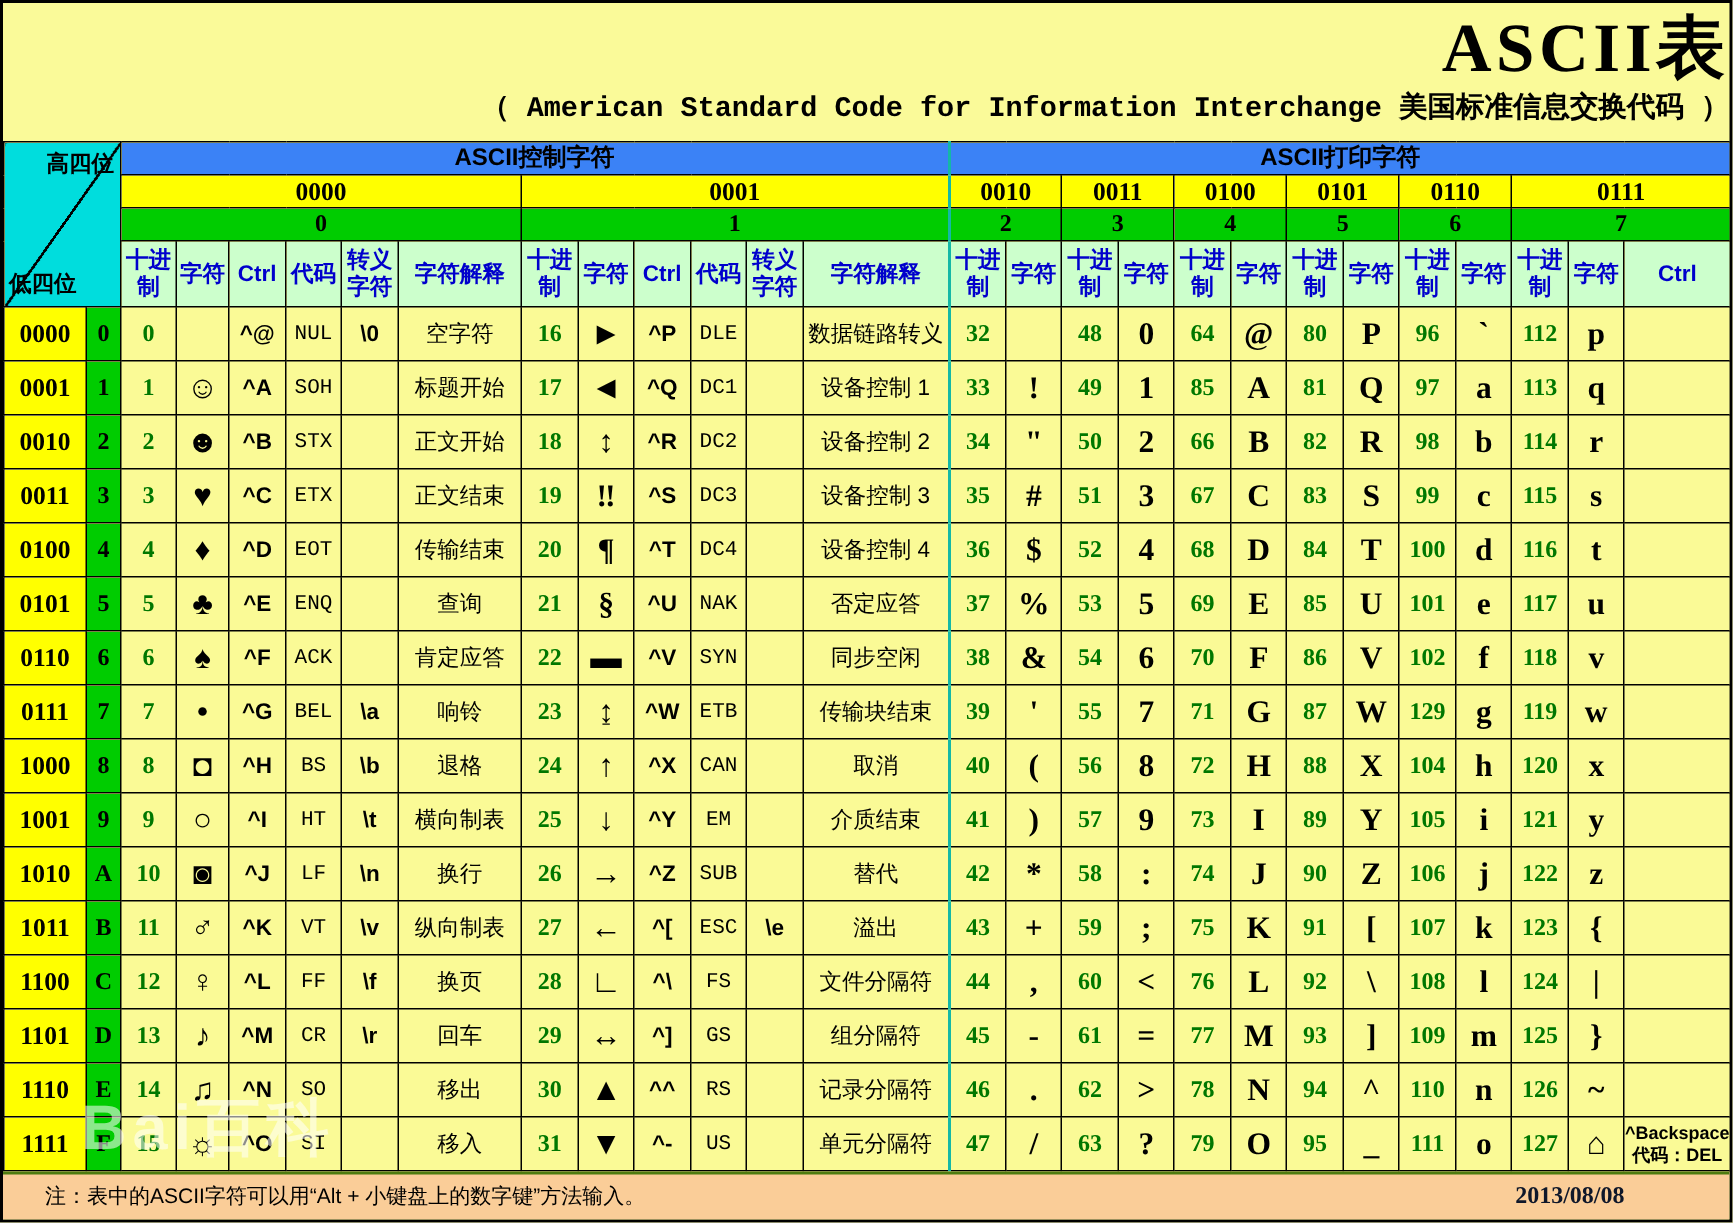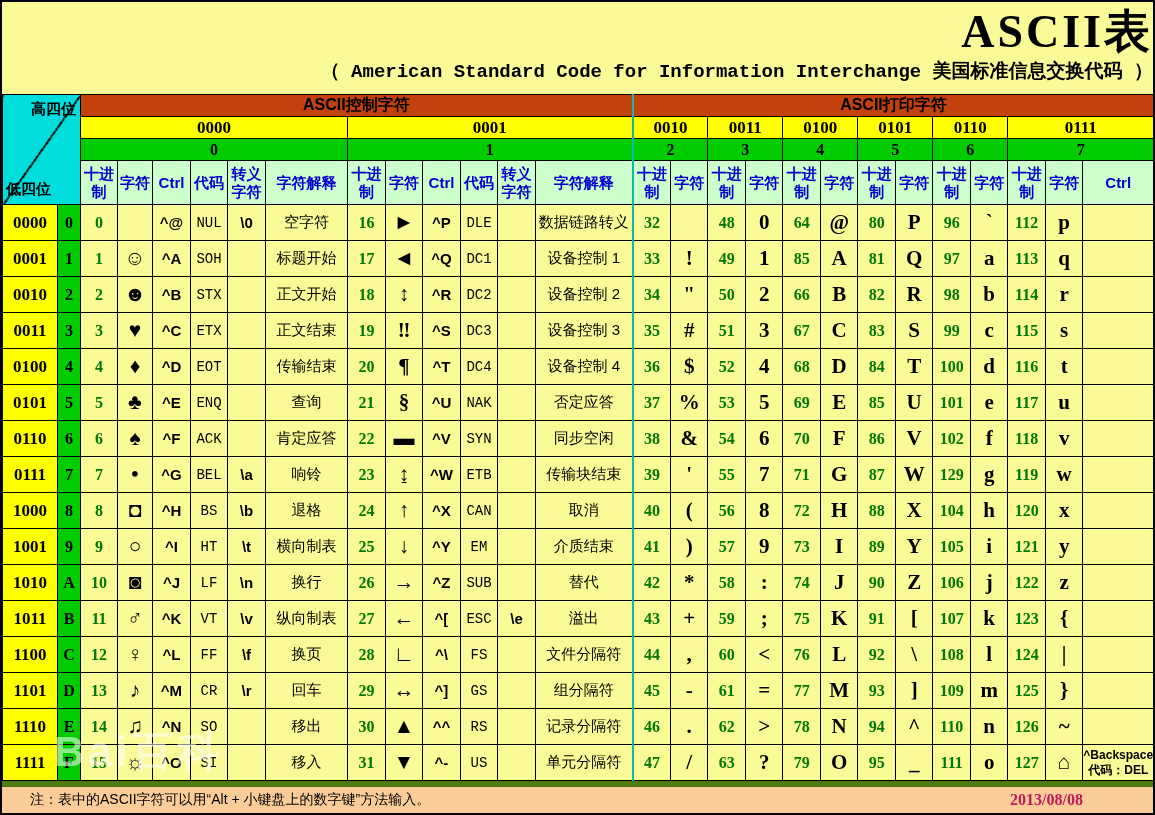--- a/index.html
+++ b/index.html
@@ -15,41 +15,41 @@
     font-family:"Liberation Mono","DejaVu Sans Mono",monospace;}
   table{border-collapse:collapse;table-layout:fixed;width:1151px;flex:0 0 auto;}
   th,td{border:1px solid #000;text-align:center;vertical-align:middle;padding:0;overflow:hidden;}
   thead tr.band{height:22px;}
   thead tr.cols{height:44px;}
   tbody tr{height:36px;}
   .corner{background:#00DDDD;position:relative;padding:0;
     background-image:linear-gradient(to bottom right,transparent 49.3%,#000 49.3%,#000 50.7%,transparent 50.7%);}
   .corner .hi{position:absolute;top:5px;right:4px;font-family:"Liberation Sans",sans-serif;font-weight:bold;font-size:15px;}
   .corner .lo{position:absolute;bottom:5px;left:3px;font-family:"Liberation Sans",sans-serif;font-weight:bold;font-size:15px;}
-  .sec{background:#c2410c;font-family:"Liberation Sans",sans-serif;font-weight:bold;font-size:16px;}
+  .sec{background:#3b82f6;font-family:"Liberation Sans",sans-serif;font-weight:bold;font-size:16px;}
   .ybar{background:#FFFF00;font-weight:bold;font-size:17px;}
   .gbar{background:#00CC00;font-weight:bold;font-size:16px;}
   .hcol{background:#CCFFCC;color:#0000CC;font-family:"Liberation Sans",sans-serif;
     font-weight:bold;font-size:15px;line-height:1.15;padding:1px 2px;}
   td{background:#FAFA96;}
   td.bin{background:#FFFF00;font-weight:bold;font-size:17px;}
   td.hex{background:#00CC00;font-weight:bold;font-size:16px;}
   td.dec{color:#007700;font-weight:bold;font-size:16px;}
   td.chr{font-size:21px;font-weight:bold;font-family:"Liberation Serif","DejaVu Serif","DejaVu Sans",serif;}
   td.ctl{font-family:"Liberation Sans",sans-serif;font-weight:bold;font-size:15px;}
   td.code{font-family:"Liberation Mono","DejaVu Sans Mono",monospace;font-size:14px;}
   td.esc{font-family:"Liberation Sans",sans-serif;font-weight:bold;font-size:15px;}
   td.exp{font-family:"Liberation Sans","DejaVu Sans",sans-serif;font-size:15px;}
   td.ctl7{font-family:"Liberation Sans",sans-serif;font-weight:bold;font-size:12px;line-height:1.2;margin-top:48px;}
   .maj{border-left:2px solid #14b8a6;text-align:center;}
-  .note-bar{flex:1 1 auto;background:#FACD98;border-top:6px solid #4d7c0f;
+  .note-bar{flex:1 1 auto;background:#FACD98;border-top:2px solid #4d7c0f;
     display:flex;align-items:center;justify-content:space-between;
     font-family:"Liberation Sans","DejaVu Sans",sans-serif;font-size:14px;
     padding:0 70px 0 28px;}
-  .note-date{color:#be185d;font-family:"Liberation Serif",serif;font-size:16px;font-weight:bold;}
+  .note-date{color:#0f172a;font-family:"Liberation Serif",serif;font-size:16px;font-weight:bold;}
   .watermark{position:absolute;left:52px;top:722px;font-size:42px;font-weight:bold;
     color:rgba(255,255,255,0.55);font-family:"Liberation Sans",sans-serif;
     letter-spacing:4px;pointer-events:none;}
 </style>
 </head>
 <body>
 
 <div class="page">
   <div class="title-area">
     <div class="title">ASCII表</div>

